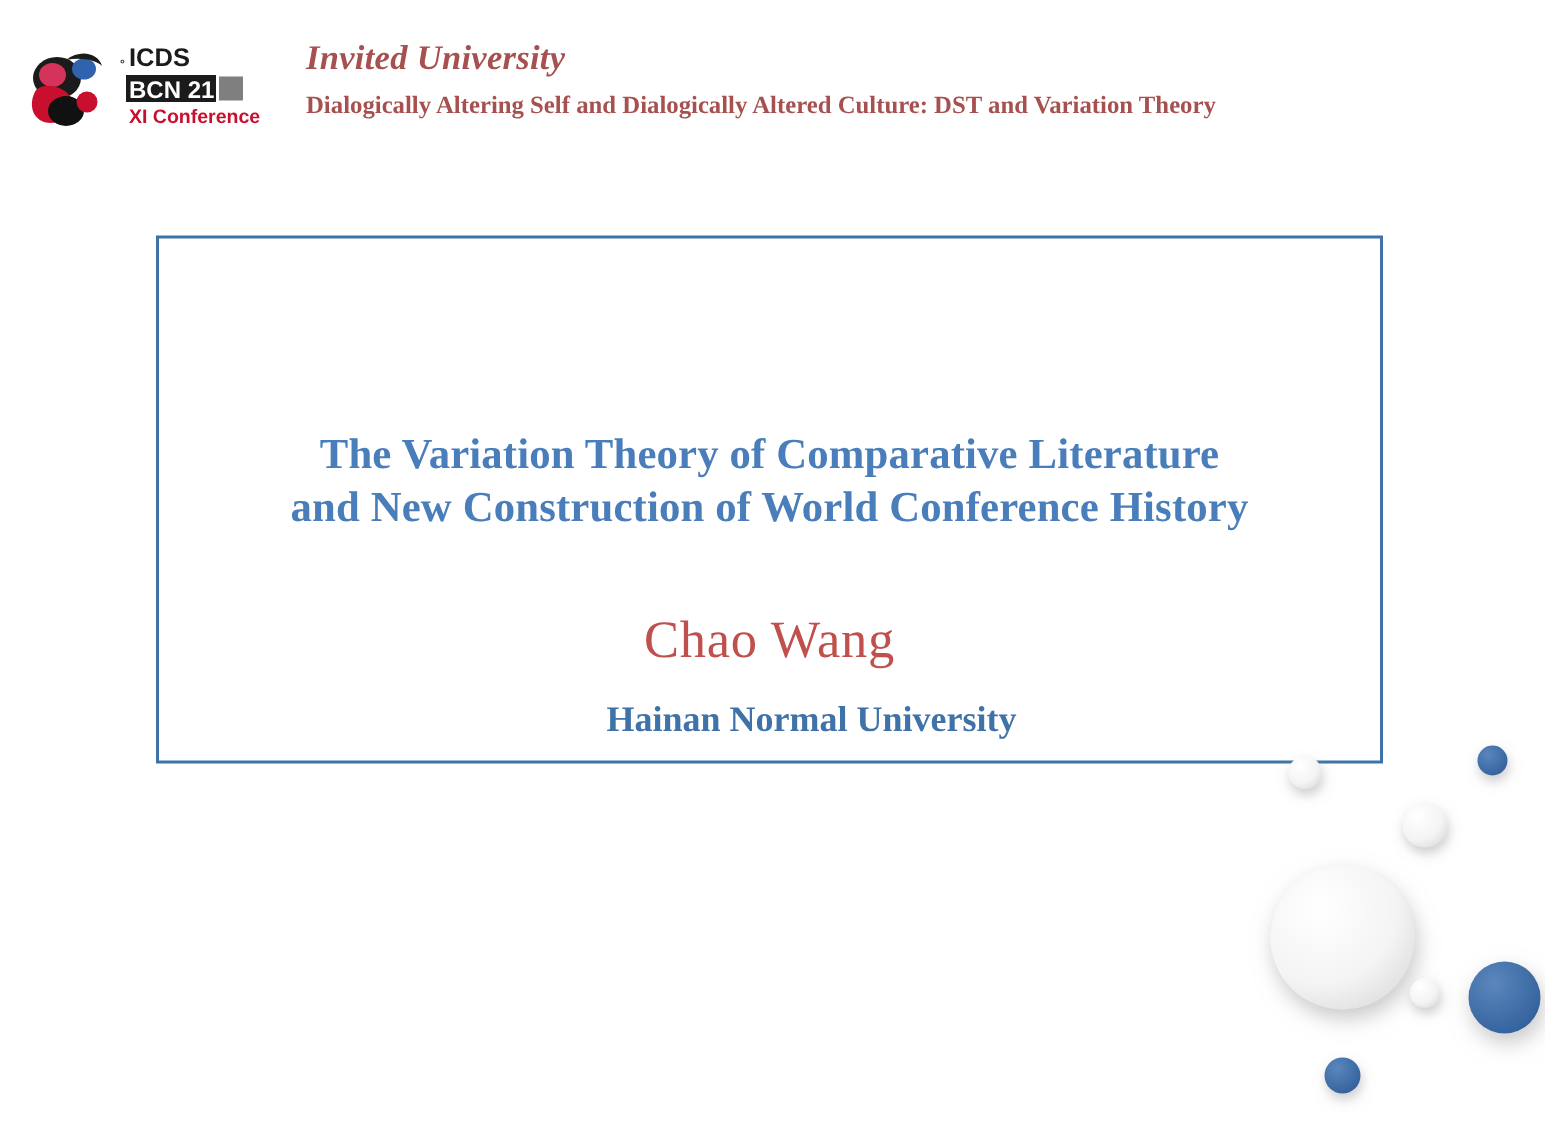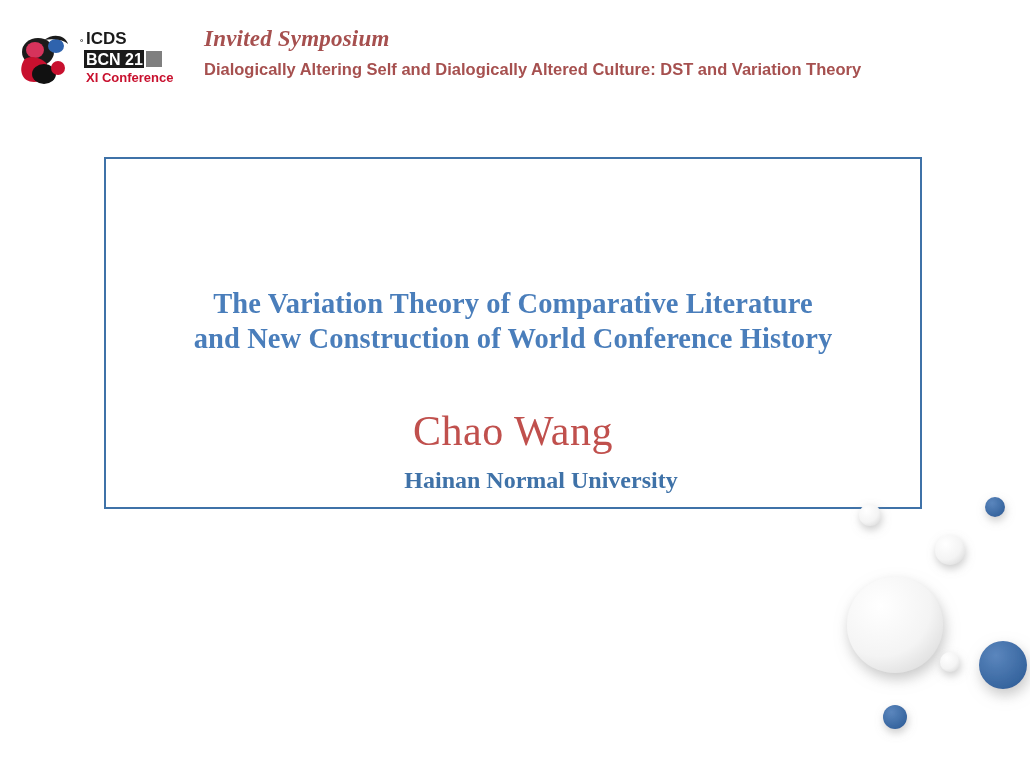--- a/index.html
+++ b/index.html
@@ -44,21 +44,21 @@
   .header-line1 {
     font-family: "Liberation Serif", serif;
     font-style: italic;
     font-weight: bold;
     font-size: 23px;
     color: #a6504f;
     letter-spacing: 0.2px;
     line-height: 1.15;
   }
   .header-line2 {
-    font-family: Liberation Sans, sans-serif;
+    font-family: Liberation Serif, serif;
     font-weight: bold;
     font-size: 16.5px;
     color: #a6504f;
     margin-top: 8px;
     line-height: 1.2;
   }
 
   
   .frame {
     position: absolute;
@@ -87,21 +87,21 @@
     letter-spacing: 0.1px;
   }
 
   .author {
     position: absolute;
     left: 0;
     top: 248px;
     width: 100%;
     text-align: center;
     font-family: "Liberation Serif", serif;
-    font-size: 42px;
+    font-size: 35px;
     color: #c0504d;
     letter-spacing: 0.5px;
   }
   .affiliation {
     position: absolute;
     left: 0;
     top: 308px;
     width: 100%;
     text-align: center;
     font-family: "Liberation Serif", serif;
@@ -142,21 +142,21 @@
         <text x="72" y="20" font-family="Liberation Sans, sans-serif" font-size="17" font-weight="bold" fill="#1b1b1b">ICDS</text>
         <text x="66" y="21" font-family="Liberation Sans, sans-serif" font-size="8" font-weight="bold" fill="#1b1b1b">°</text>
         <rect x="70" y="26" width="60" height="18" fill="#1b1b1b"></rect>
         <text x="72" y="41" font-family="Liberation Sans, sans-serif" font-size="16" font-weight="bold" fill="#ffffff">BCN 21</text>
         <rect x="132" y="27" width="16" height="16" fill="#7f7f7f"></rect>
         <text x="72" y="58" font-family="Liberation Sans, sans-serif" font-size="13" font-weight="bold" fill="#c8102e">XI Conference</text>
       </svg>
     </div>
 
     <div class="header-text">
-      <div class="header-line1">Invited Symposium</div>
+      <div class="header-line1">Invited University</div>
       <div class="header-line2">Dialogically Altering Self and Dialogically Altered Culture: DST and Variation Theory</div>
     </div>
   </div>
 
   <div class="frame">
     <div class="title-block">
       <div class="title-line">The Variation Theory of Comparative Literature</div>
       <div class="title-line">and New Construction of World Conference History</div>
     </div>
     <div class="author">Chao  Wang</div>

